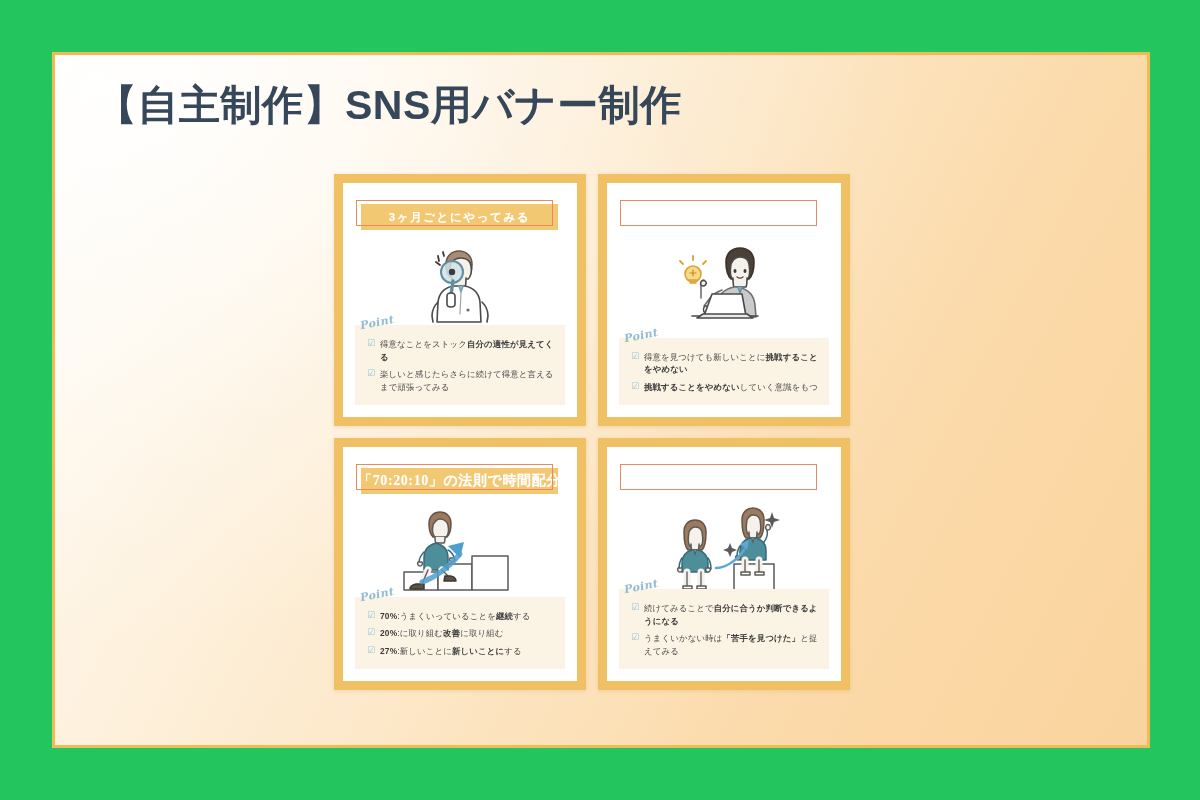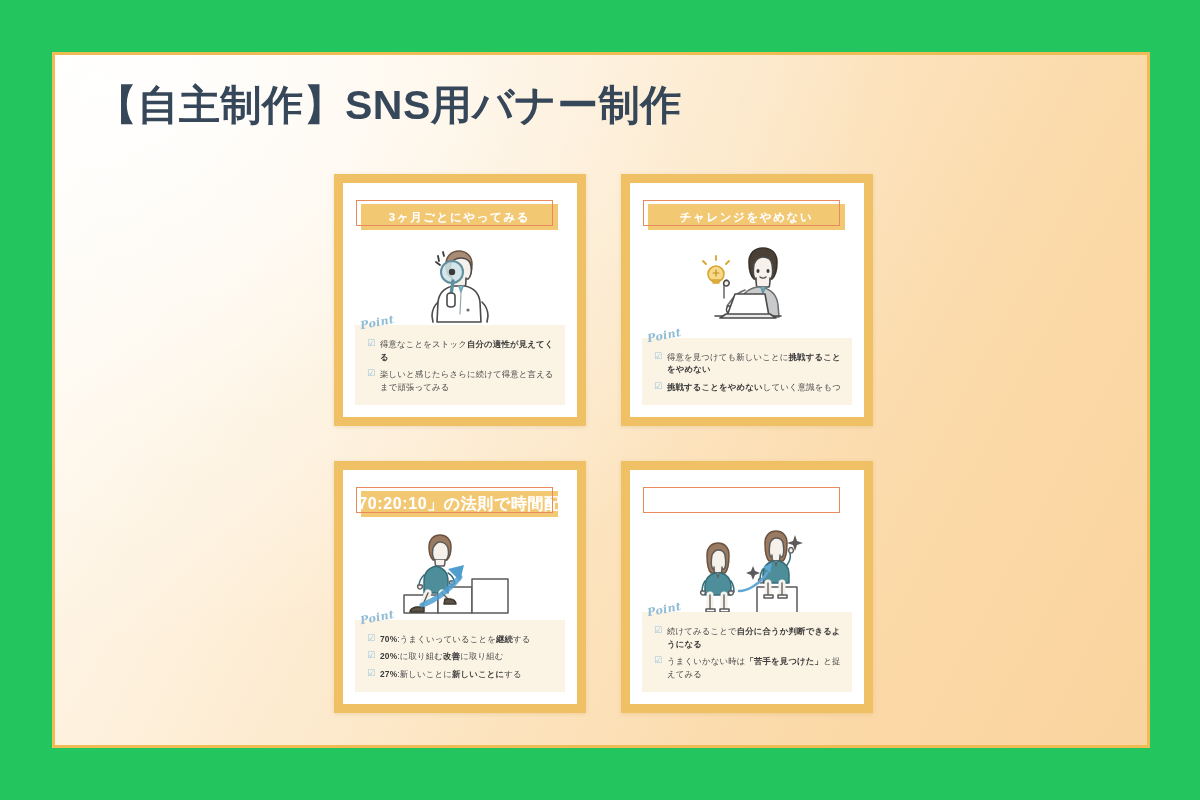--- a/index.html
+++ b/index.html
@@ -36,21 +36,21 @@
     letter-spacing:0.5px; white-space:nowrap;
     font-family:"Liberation Sans","DejaVu Sans",sans-serif;
   }
   
   #grid{
     position:absolute; left:334px; top:174px;
     width:532px; height:540px;
     display:grid;
     grid-template-columns:252px 252px;
     grid-template-rows:252px 252px;
-    gap:35px;
+    gap:12px;
   }
   .card{
     position:relative;
     background:#F0C064;
     padding:9px;
     box-shadow:0 1px 4px rgba(170,120,40,0.18);
   }
   .card-inner{
     position:relative;
     width:100%; height:100%;
@@ -73,21 +73,21 @@
     position:absolute; left:0; top:0;
     width:197px; height:26px;
     border:1.6px solid #E98A5E;
     pointer-events:none;
   }
   .badge-text{
     font-size:11.5px; font-weight:700; color:#FFFFFF;
     letter-spacing:1.6px; white-space:nowrap;
     text-shadow:0 0 1px rgba(255,255,255,0.4);
   }
-  .badge-text.tight{ letter-spacing:0.6px; font-size:16px; }
+  .badge-text.tight{ letter-spacing:0.6px; font-size:14px;font-family:Liberation Serif, serif; }
   
   .illo{
     height:104px;
     display:flex; align-items:center; justify-content:center;
     margin-top:4px;
   }
   .illo svg{ display:block; }
   
   .point-panel{
     position:absolute;
@@ -164,23 +164,20 @@
               <li><span class="tick">☑</span><span>得意なことをストック</span><b>自分の適性が見えてくる</b></li>
               <li><span class="tick">☑</span><span>楽しいと感じたらさらに続けて得意と言えるまで頑張ってみる</span></li>
             </ul>
         </div>
       </div>
     </div>
 
     <div class="card">
       <div class="card-inner">
         <div class="badge-wrap">
-          <div class="badge-fill">
-            <span class="badge-text">チャレンジをやめない</span>
-          </div>
           <div class="badge-outline"></div>
         </div>
         <div class="illo">
           <svg width="120" height="96" viewBox="0 0 120 96" aria-hidden="true">
             <g fill="none" stroke="#4A4A4A" stroke-width="1.6" stroke-linecap="round" stroke-linejoin="round">
               <path d="M62 24c0-9 6-14 14-14s14 5 14 14c0 8-2 14-5 17H67c-3-3-5-9-5-17z" fill="#4A4036" stroke="#3A322A"></path>
               <path d="M67 26c2-5 5-7 9-7s8 2 9 7c1 6 1 13-2 16H69c-3-3-3-10-2-16z" fill="#F6F1EA"></path>
               <path d="M69 40c0 4 0 7 1 9h12c1-2 1-5 1-9" fill="#F6F1EA"></path>
               <ellipse cx="71" cy="33" rx="1.5" ry="2" fill="#3B3B3B" stroke="none"></ellipse>
               <ellipse cx="81" cy="33" rx="1.5" ry="2" fill="#3B3B3B" stroke="none"></ellipse>

